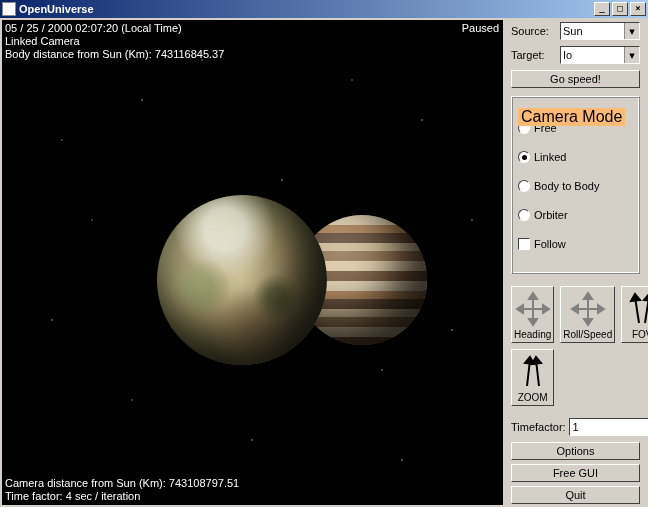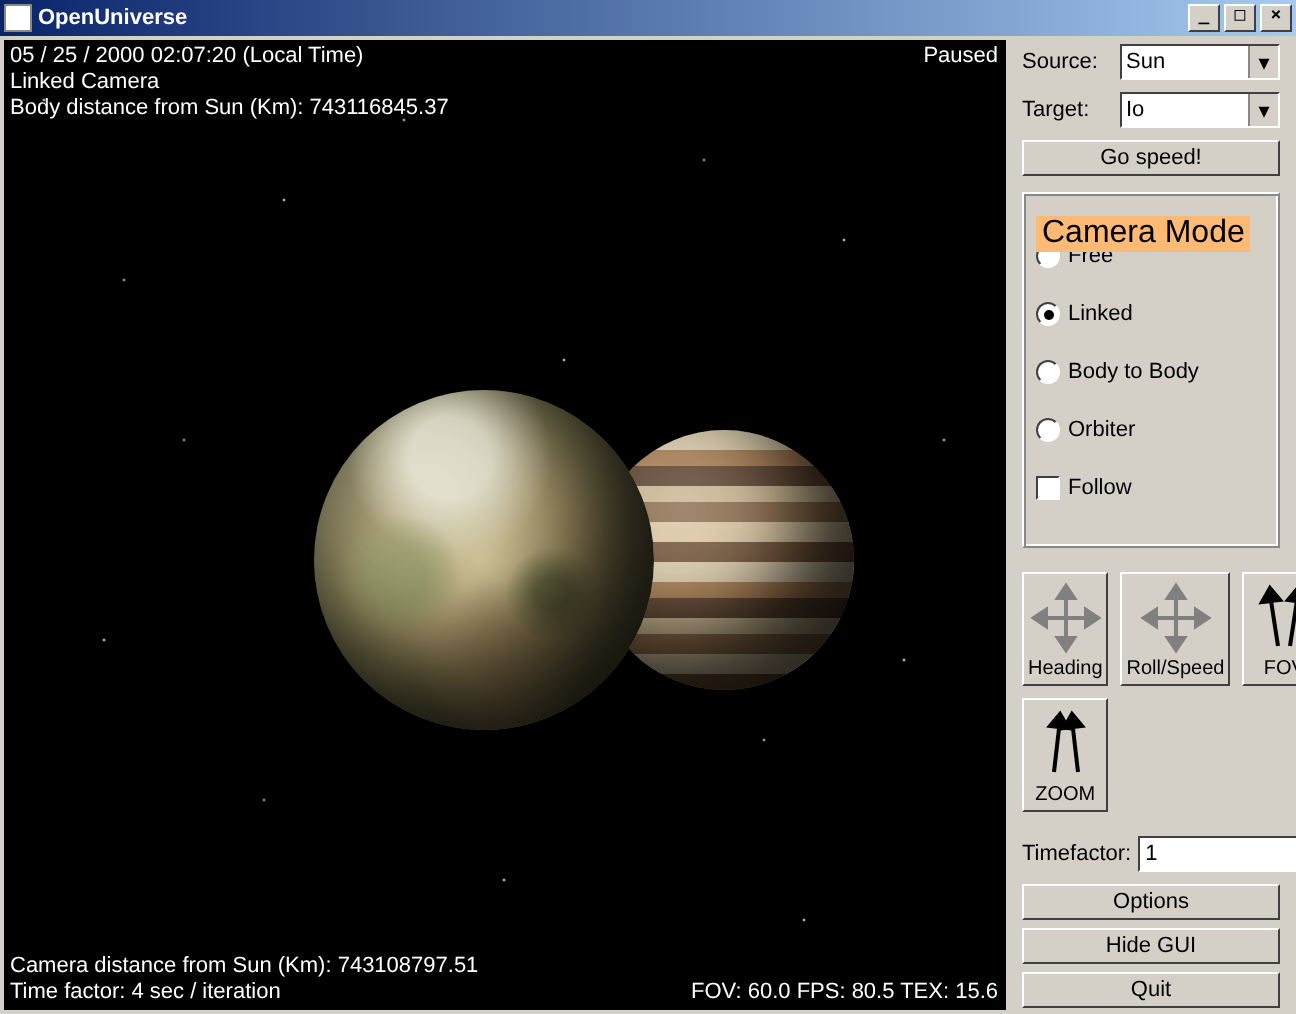--- a/index.html
+++ b/index.html
@@ -250,23 +250,20 @@
       <div>Linked Camera</div>
       <div>Body distance from Sun (Km): 743116845.37</div>
     </div>
     <div class="overlay-text top-right">
       <div>Paused</div>
     </div>
     <div class="overlay-text bottom-left">
       <div>Camera distance from Sun (Km): 743108797.51</div>
       <div>Time factor: 4 sec / iteration</div>
     </div>
-    <div class="overlay-text bottom-right">
-      <div>FOV: 60.0   FPS: 80.5  TEX: 15.6</div>
-    </div>
   </div>
 
   <div class="sidebar">
     <div class="row">
       <label style="width:46px">Source:</label>
       <div class="combo">
         <span>Sun</span>
         <span class="drop">▾</span>
       </div>
     </div>
@@ -356,16 +353,16 @@
 
     <div class="row" style="margin-top:8px">
       <label>Timefactor:</label>
       <div class="spinner" style="flex:1">
         <input value="1" style="">
 
       </div>
     </div>
 
     <div class="btn">Options</div>
-    <div class="btn">Hide GUI</div>
+    <div class="btn">Free GUI</div>
     <div class="btn">Quit</div>
   </div>
 </div>
 
 </body></html>

